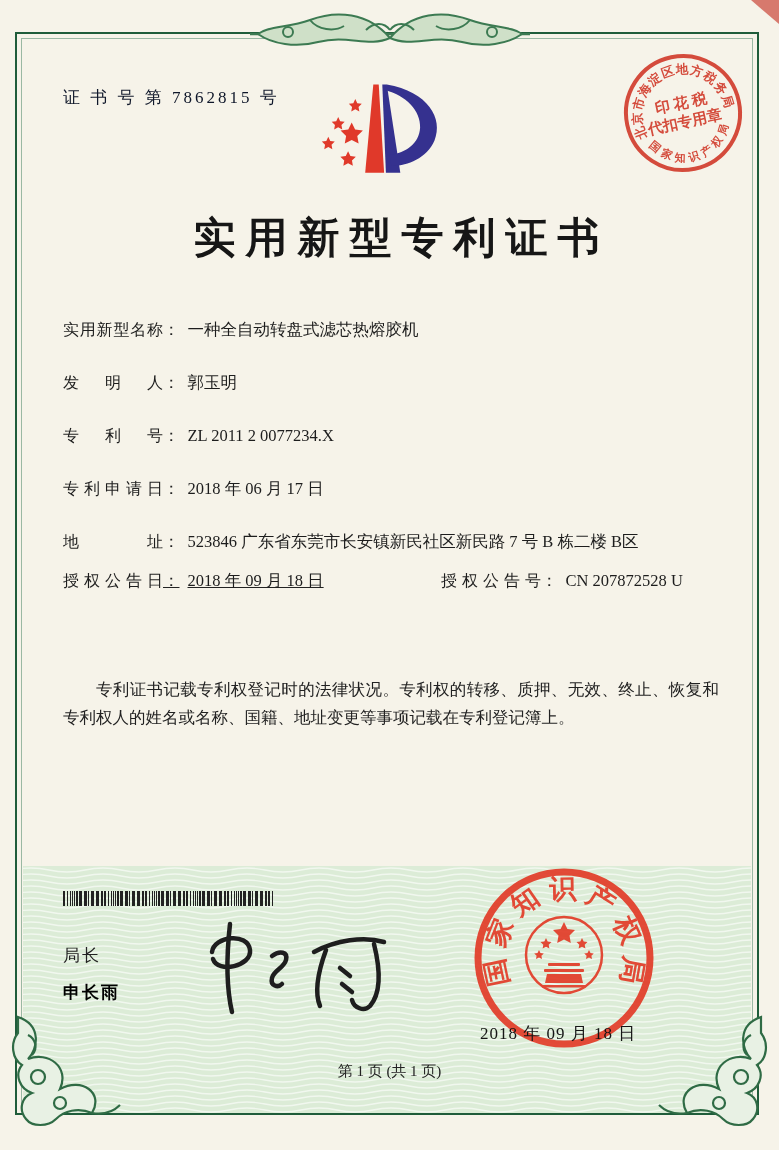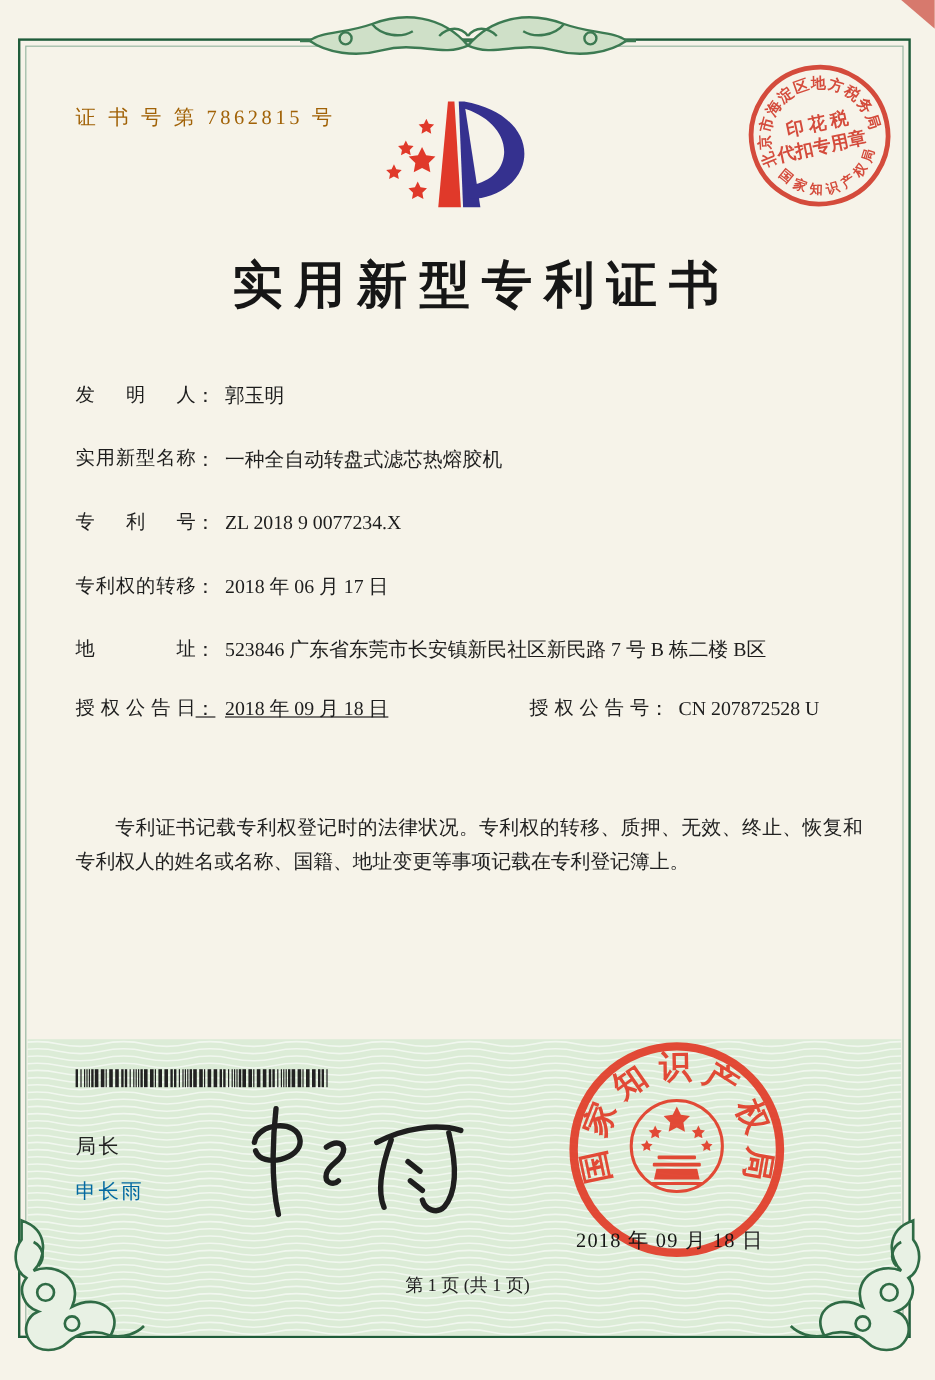--- a/index.html
+++ b/index.html
@@ -10,45 +10,45 @@
     color:#222;
   }
   .abs{position:absolute;}
   
   .frame-outer{left:15px;top:32px;width:744px;height:1083px;border:2px solid #1f5c3a;box-sizing:border-box;}
   .frame-inner{left:21px;top:38px;width:732px;height:1071px;border:1px solid #9ab8a3;box-sizing:border-box;}
   
   .band{left:23px;top:866px;width:728px;height:247px;background:#dcecd7;z-index:1;}
   .band svg{display:block;}
   
-  .cert-no{left:63px;top:86px;font-size:17px;letter-spacing:3px;color:#a16207;z-index:3;}
+  .cert-no{left:63px;top:86px;font-size:17px;letter-spacing:3px;color:#0f172a;z-index:3;}
   .logo{left:295px;top:72px;z-index:2;}
   .tax-stamp{left:620px;top:50px;z-index:3;transform:rotate(-12deg);opacity:.93;}
   .title{left:12px;top:210px;width:779px;text-align:center;font-size:42px;font-weight:bold;
          letter-spacing:10px;color:#161616;z-index:3;}
   
   .fields{left:63px;top:318px;width:656px;font-size:16.5px;z-index:3;line-height:24px;}
   .field-row{margin-bottom:29px;}
-  .field-row.addr{margin-bottom:25px;}
+  .field-row.addr{margin-bottom:15px;}
   .flabel{display:inline-block;width:100px;font-size:16px;text-align:justify;text-align-last:justify;vertical-align:top;color:#1d1d1d;}
   .colon{margin-right:8px;}
   .fvalue{color:#1d1d1d;}
   .row7{position:relative;height:24px;text-decoration:underline;}
   .row7 .f2{position:absolute;left:378px;top:0;white-space:nowrap;}
   
   .body-text{left:63px;top:676px;width:656px;font-size:16.5px;line-height:27.5px;
              text-align:justify;color:#222;z-index:2;}
   .body-text p{margin:0;text-indent:2em;}
   
   .barcode{left:63px;top:891px;height:15px;z-index:3;font-size:0;white-space:nowrap;}
   .barcode i{display:inline-block;height:15px;background:#222;vertical-align:top;}
   .sig-title{left:63px;top:944px;font-family:"Liberation Sans","DejaVu Sans",sans-serif;
              font-size:17px;color:#222;z-index:3;letter-spacing:2px;}
   .sig-name{left:63px;top:981px;font-family:"Liberation Sans","DejaVu Sans",sans-serif;
-            font-size:17px;color:#0369a1;z-index:3;letter-spacing:2px;}
+            font-size:17px;color:#000000;z-index:3;letter-spacing:2px;font-weight:bold;}
   .signature{left:168px;top:912px;z-index:4;}
   .seal{left:468px;top:862px;z-index:4;}
   .seal-date{left:480px;top:1022px;font-size:17px;letter-spacing:1px;color:#151515;z-index:5;}
   .footer{left:0;top:1062px;width:779px;text-align:center;font-size:15px;color:#222;z-index:3;}
   
   .orn{z-index:2;}
   .corner-mark{left:751px;top:0;width:0;height:0;border-top:24px solid #cf5a4e;border-left:28px solid transparent;z-index:5;opacity:.8;}
 </style>
 </head>
 <body>
@@ -169,30 +169,30 @@
   <text x="63" y="77" text-anchor="middle" font-size="15" fill="#d23f2f" font-weight="bold">代扣专用章</text>
   <text font-size="11" fill="#d23f2f" font-weight="bold" letter-spacing="4">
     <textPath href="#tsBot" startOffset="14">国家知识产权局</textPath>
   </text>
 </svg>
 
 <div class="abs title">实用新型专利证书</div>
 
 <div class="abs fields">
   <div class="field-row">
+    <span class="flabel">实用新型名称</span><span class="colon">：</span><span class="fvalue">一种全自动转盘式滤芯热熔胶机</span>
+  </div>
+  <div class="field-row">
     <span class="flabel">发明人</span><span class="colon">：</span><span class="fvalue">郭玉明</span>
   </div>
   <div class="field-row">
-    <span class="flabel">实用新型名称</span><span class="colon">：</span><span class="fvalue">一种全自动转盘式滤芯热熔胶机</span>
-  </div>
-  <div class="field-row">
-    <span class="flabel">专利号</span><span class="colon">：</span><span class="fvalue">ZL 2018 9 0077234.X</span>
-  </div>
-  <div class="field-row">
-    <span class="flabel">专利权的转移</span><span class="colon">：</span><span class="fvalue">2018 年 06 月 17 日</span>
+    <span class="flabel">专利号</span><span class="colon">：</span><span class="fvalue">ZL 2011 2 0077234.X</span>
+  </div>
+  <div class="field-row">
+    <span class="flabel">专利申请日</span><span class="colon">：</span><span class="fvalue">2018 年 06 月 17 日</span>
   </div>
   <div class="field-row addr">
     <span class="flabel">地址</span><span class="colon">：</span><span class="fvalue">523846 广东省东莞市长安镇新民社区新民路 7 号 B 栋二楼 B区</span>
   </div>
   <div class="field-row row7">
     <span class="f1"><span class="flabel">授权公告日</span><span class="colon">：</span><span class="fvalue">2018 年 09 月 18 日</span></span>
     <span class="f2"><span class="flabel">授权公告号</span><span class="colon">：</span><span class="fvalue">CN 207872528 U</span></span>
   </div>
 </div>
 

